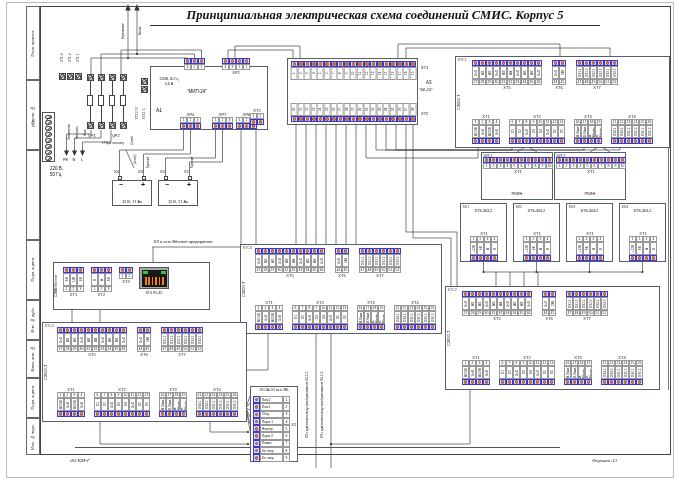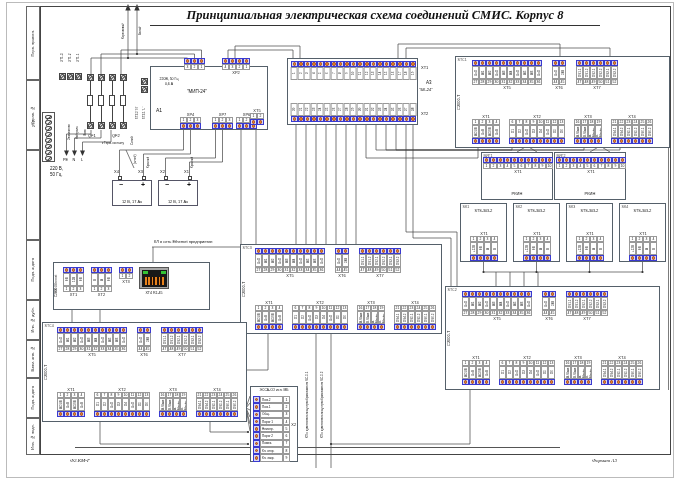--- a/index.html
+++ b/index.html
@@ -160,21 +160,21 @@
   <div class="mcell" style="top:340px;height:38px">
       <span class="vtxt">Взам. инв. №</span>
     </div>
   <div class="mcell" style="top:378px;height:40px">
       <span class="vtxt">Подп. и дата</span>
     </div>
   <div class="mcell" style="top:418px;height:37px">
       <span class="vtxt">Инв. № подл.</span>
     </div>
 
-  <div class="title">Принципиальная электрическая схема соединений СМИС. Корпус 8</div>
+  <div class="title">Принципиальная электрическая схема соединений СМИС. Корпус 5</div>
   <div class="abs it" style="left:70px;top:458px;font-size:5px">Ф2.КМ-Г</div>
   <div class="abs it" style="left:592px;top:458px;font-size:5px">Формат А3</div>
 
   <div class="abs vtxt" style="left:122px;top:14px;height:34px;font-size:2.8px">Коричневый</div>
   <div class="abs vtxt" style="left:139px;top:16px;height:30px;font-size:2.8px">Белый</div>
 
   <div class="abs vtxt" style="left:59px;top:46px;height:24px;width:7px;font-size:3.2px">XT1.3</div>
   <div class="abs vtxt" style="left:67px;top:46px;height:24px;width:7px;font-size:3.2px">XT1.2</div>
   <div class="abs vtxt" style="left:75px;top:46px;height:24px;width:7px;font-size:3.2px">XT1.1</div>
   <div class="sqt" style="left:59px;top:73px">

